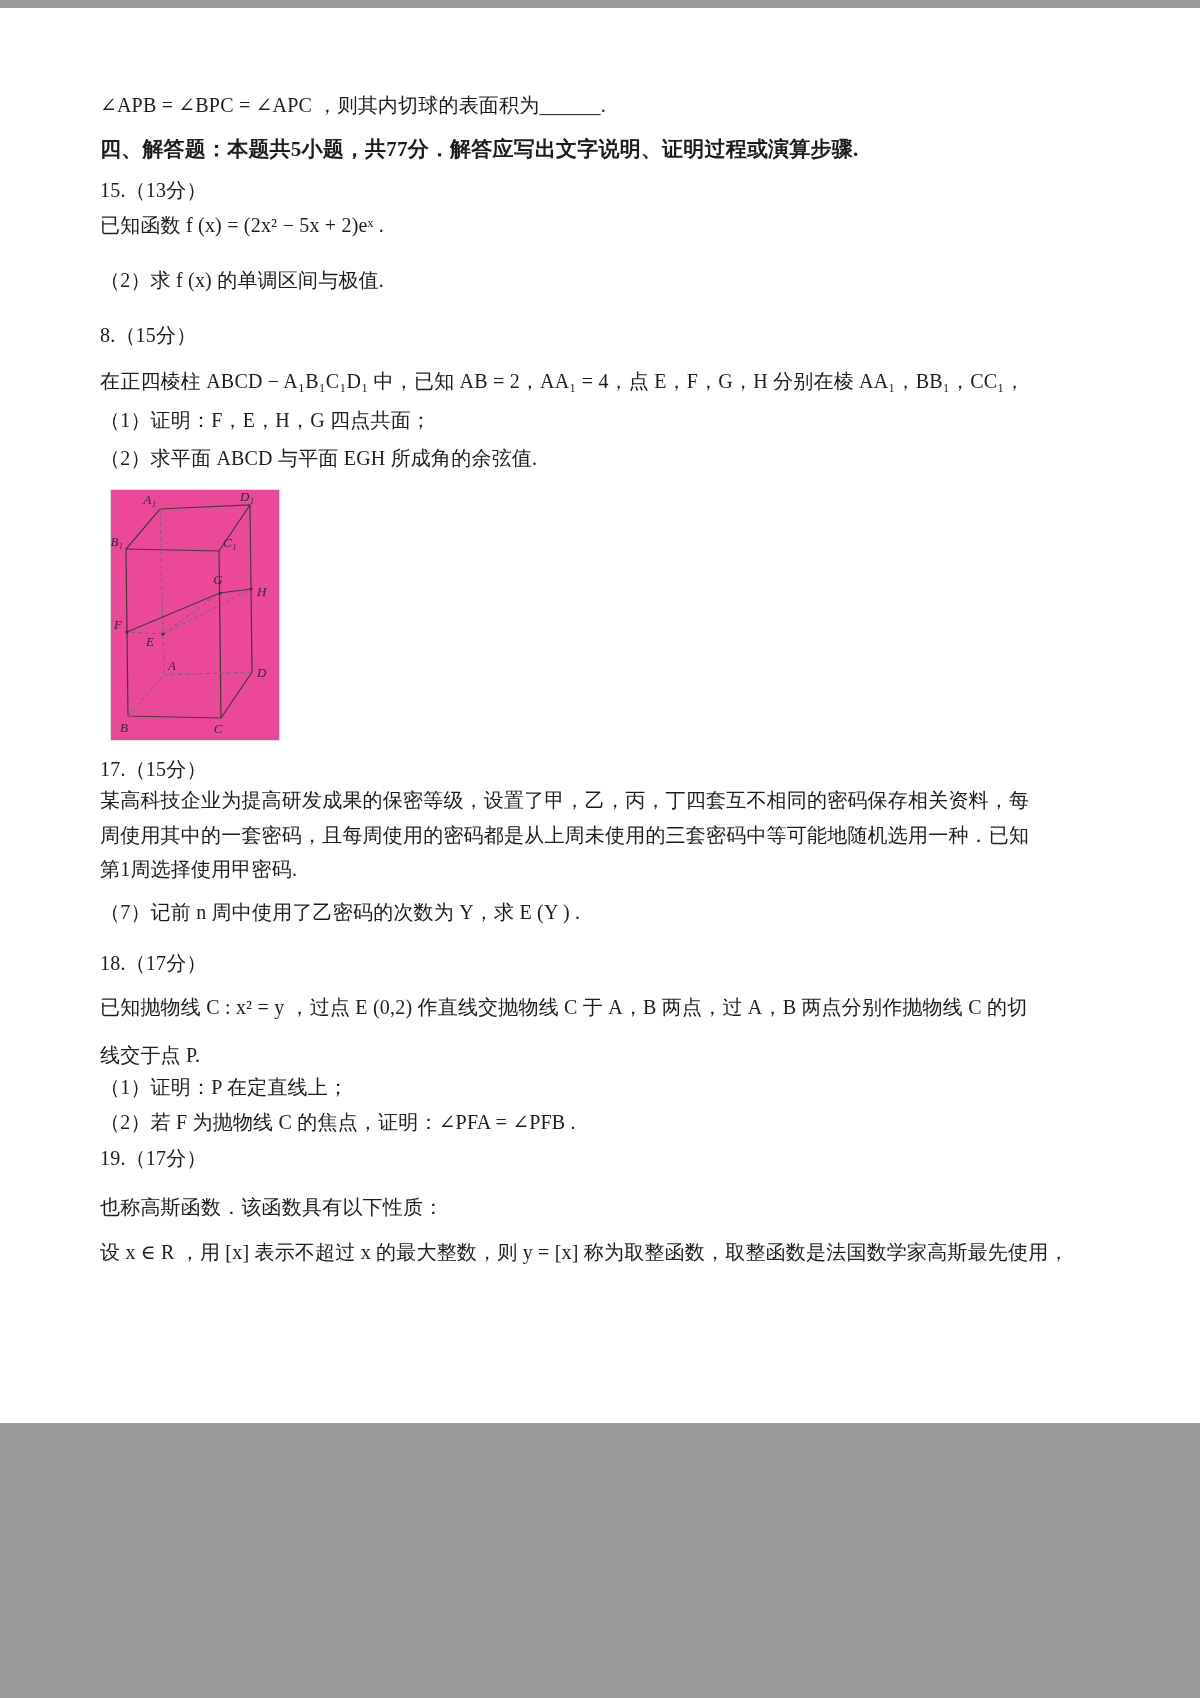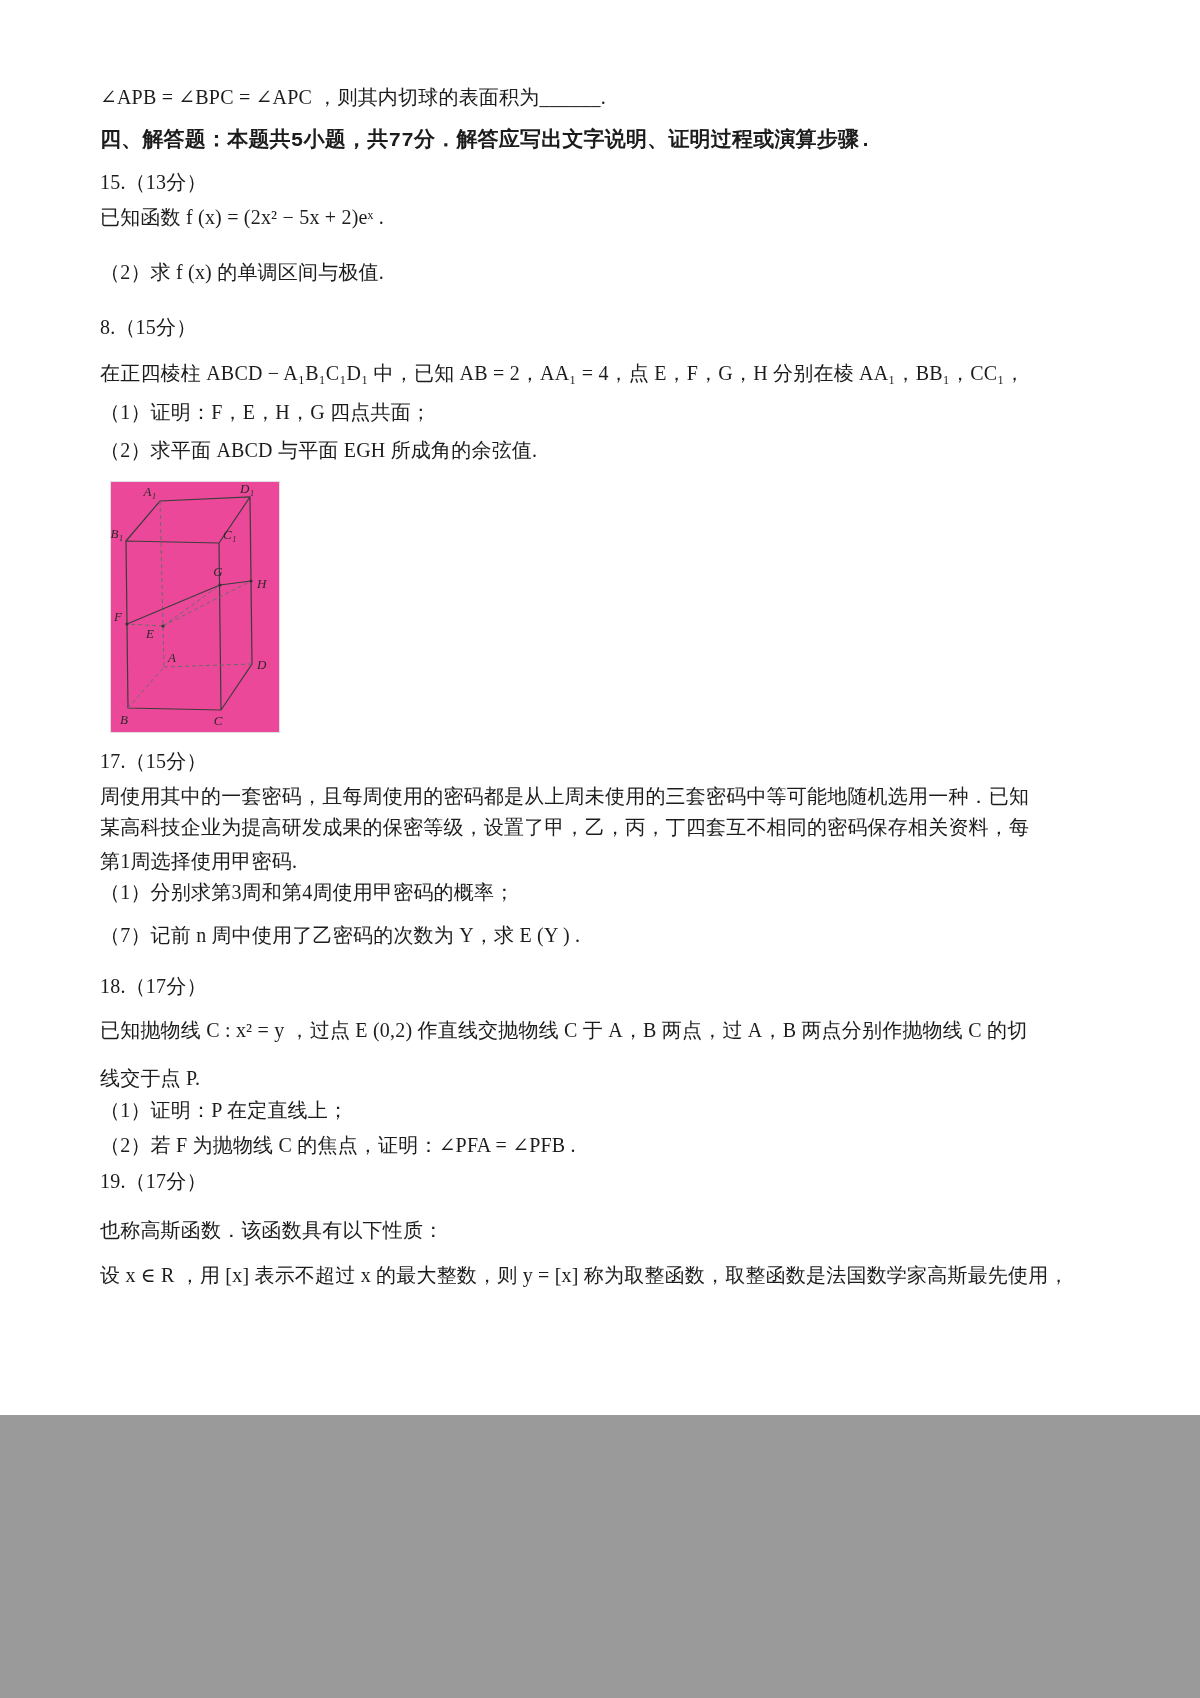--- a/index.html
+++ b/index.html
@@ -1,36 +1,36 @@
 <!DOCTYPE html>
 <html><head>
 <meta charset="utf-8">
 <style>
   * { box-sizing: border-box; }
   html, body { margin: 0; padding: 0; background: #9a9a9a; }
   .page {
     width: 1200px;
     height: 1415px;
-    margin: 0 auto;
+    margin: 8px auto;
     background: #ffffff;
     padding: 84px 90px 0 100px;
     font-family: "Liberation Serif", "DejaVu Serif", serif;
     color: #1c1c1c;
     position: relative;
     overflow: hidden;
   }
   .line {
     margin: 0;
     font-size: 20px;
     line-height: 27px;
     white-space: nowrap;
     letter-spacing: 0.2px;
   }
   .section-header {
-    font-family: Liberation Mono, monospace;
+    font-family: Liberation Serif, serif;
     font-weight: bold;
     font-size: 21px;
     line-height: 28px;
   }
   .figure-box {
     width: 170px;
     height: 252px;
     margin-left: 10px;
     background: #ec4899;
     box-shadow: 0 0 0 1px #e0e0e0 inset;
@@ -88,24 +88,23 @@
       <text class="vlabel" x="12" y="140" text-anchor="end">F</text>
       <text class="vlabel" x="40" y="157" text-anchor="middle">E</text>
       <text class="vlabel" x="58" y="181" text-anchor="start">A</text>
       <text class="vlabel" x="147" y="188" text-anchor="start">D</text>
       <text class="vlabel" x="14" y="243" text-anchor="middle">B</text>
       <text class="vlabel" x="108" y="244" text-anchor="middle">C</text>
     </svg>
   </div>
 
   <p class="line" style="margin-top:15px">17.（15分）</p>
+  <p class="line" style="margin-top:4px">某高科技企业为提高研发成果的保密等级，设置了甲，乙，丙，丁四套互不相同的密码保存相关资料，每</p>
   <p class="line" style="margin-top:8px">周使用其中的一套密码，且每周使用的密码都是从上周未使用的三套密码中等可能地随机选用一种．已知</p>
-  <p class="line" style="margin-top:4px">某高科技企业为提高研发成果的保密等级，设置了甲，乙，丙，丁四套互不相同的密码保存相关资料，每</p>
   <p class="line" style="margin-top:7px">第1周选择使用甲密码.</p>
-  <p class="line" style="margin-top:4px">（1）分别求第3周和第4周使用甲密码的概率；</p>
   <p class="line" style="margin-top:16px">（7）记前 n 周中使用了乙密码的次数为 Y，求 E (Y ) .</p>
 
   <p class="line" style="margin-top:24px">18.（17分）</p>
   <p class="line" style="margin-top:17px">已知抛物线 C : x² = y ，过点 E (0,2) 作直线交抛物线 C 于 A，B 两点，过 A，B 两点分别作抛物线 C 的切</p>
   <p class="line" style="margin-top:21px">线交于点 P.</p>
   <p class="line" style="margin-top:5px">（1）证明：P 在定直线上；</p>
   <p class="line" style="margin-top:8px">（2）若 F 为抛物线 C 的焦点，证明：∠PFA = ∠PFB .</p>
 
   <p class="line" style="margin-top:9px">19.（17分）</p>
   <p class="line" style="margin-top:22px">也称高斯函数．该函数具有以下性质：</p>

